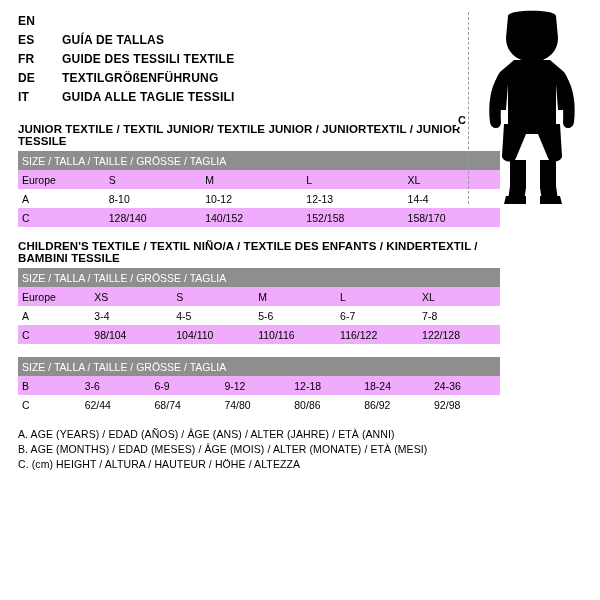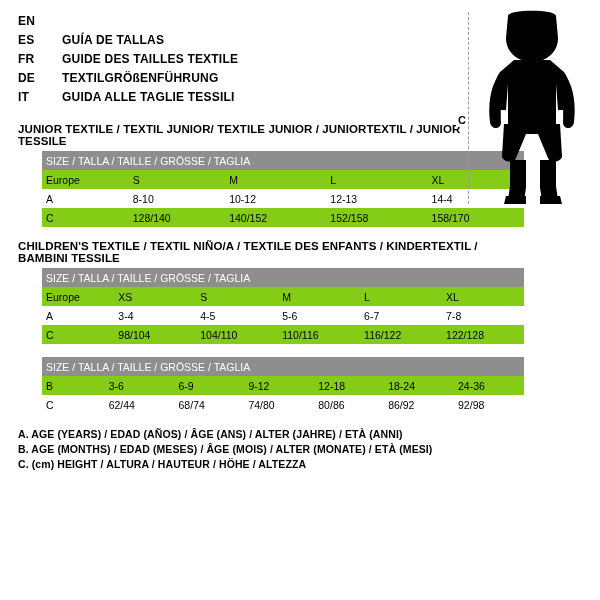--- a/index.html
+++ b/index.html
@@ -90,47 +90,45 @@
     display: block;
     line-height: 14px;
   }
 
   
   table.size-table {
     border-collapse: collapse;
     width: 100%;
     table-layout: fixed;
     font-size: 10.5px;
-    margin-left: 24px;
   }
   table.size-table td {
     padding: 2px 0 2px 4px;
     height: 15px;
     vertical-align: middle;
   }
   tr.head td {
     background: #8e8e8e;
     color: #ffffff;
     font-weight: normal;
     font-size: 10.5px;
   }
   tr.alt td {
-    background: #84cc16;
+    background: #f0abfc;
   }
   tr.plain td {
     background: #ffffff;
   }
   .sec {
     margin-bottom: 13px;
   }
   .sec.first { margin-top: 14px; }
 
   
   .notes {
-    font-weight: bold;
   }
   .note {
     font-size: 10.5px;
     line-height: 15px;
     letter-spacing: 0.1px;
   }
 </style>
 </head>
 <body>
 
@@ -140,21 +138,21 @@
     <div class="lang-block">
       <div class="lang-row">
         <div class="lang-code">EN</div>
       </div>
       <div class="lang-row">
         <div class="lang-code">ES</div>
         <div class="lang-title">GUÍA DE TALLAS</div>
       </div>
       <div class="lang-row">
         <div class="lang-code">FR</div>
-        <div class="lang-title">GUIDE DES TAILLES TEXTILE</div>
+        <div class="lang-title">GUIDE DES TESSILI TEXTILE</div>
       </div>
       <div class="lang-row">
         <div class="lang-code">DE</div>
         <div class="lang-title">TEXTILGRÖßENFÜHRUNG</div>
       </div>
       <div class="lang-row">
         <div class="lang-code">IT</div>
         <div class="lang-title">GUIDA ALLE TAGLIE TESSILI</div>
       </div>
     </div>

